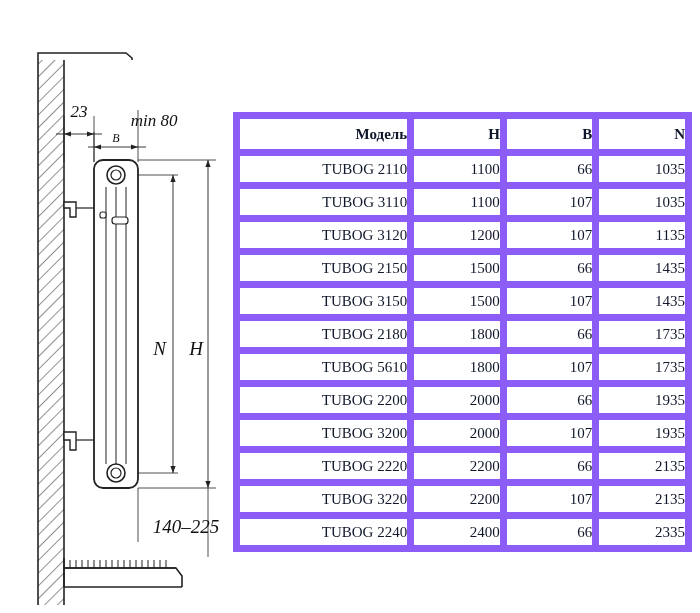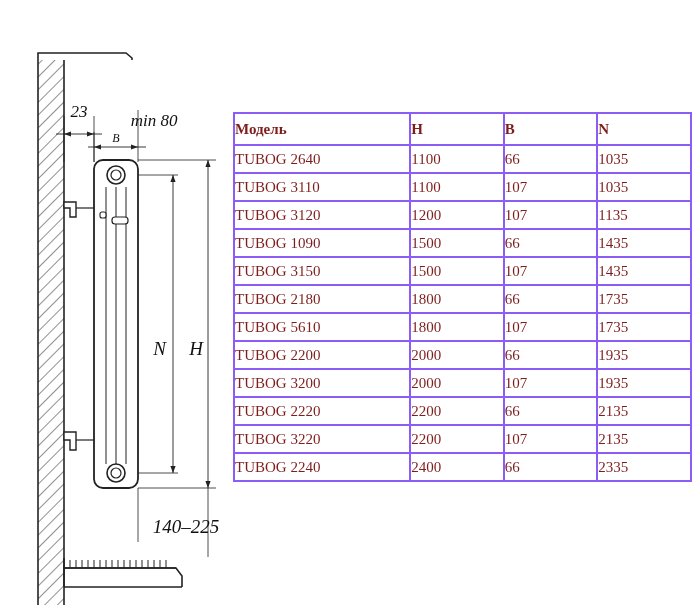--- a/index.html
+++ b/index.html
@@ -61,25 +61,25 @@
     left: 233px;
     top: 112px;
     width: 459px;
   }
   table.spec {
     border-collapse: collapse;
     width: 459px;
     background: #fff;
   }
   table.spec th, table.spec td {
-    border: 2px solid #8b5cf6;
-    text-align: left;
+    border: 7px solid #8b5cf6;
+    text-align: right;
     font-family: "Liberation Serif", serif;
     font-size: 15px;
-    color: #7f1d1d;
+    color: #0f172a;
     height: 26px;
     padding: 0;
     line-height: 26px;
   }
   table.spec th {
     font-weight: bold;
     font-size: 15px;
     height: 30px;
     line-height: 30px;
   }
@@ -225,39 +225,39 @@
       <thead>
         <tr>
           <th>Модель</th>
           <th>H</th>
           <th>B</th>
           <th>N</th>
         </tr>
       </thead>
       <tbody>
         <tr>
-          <td class="model">TUBOG 2640</td>
+          <td class="model">TUBOG 2110</td>
           <td>1100</td>
           <td>66</td>
           <td>1035</td>
         </tr>
         <tr>
           <td class="model">TUBOG 3110</td>
           <td>1100</td>
           <td>107</td>
           <td>1035</td>
         </tr>
         <tr>
           <td class="model">TUBOG 3120</td>
           <td>1200</td>
           <td>107</td>
           <td>1135</td>
         </tr>
         <tr>
-          <td class="model">TUBOG 1090</td>
+          <td class="model">TUBOG 2150</td>
           <td>1500</td>
           <td>66</td>
           <td>1435</td>
         </tr>
         <tr>
           <td class="model">TUBOG 3150</td>
           <td>1500</td>
           <td>107</td>
           <td>1435</td>
         </tr>

